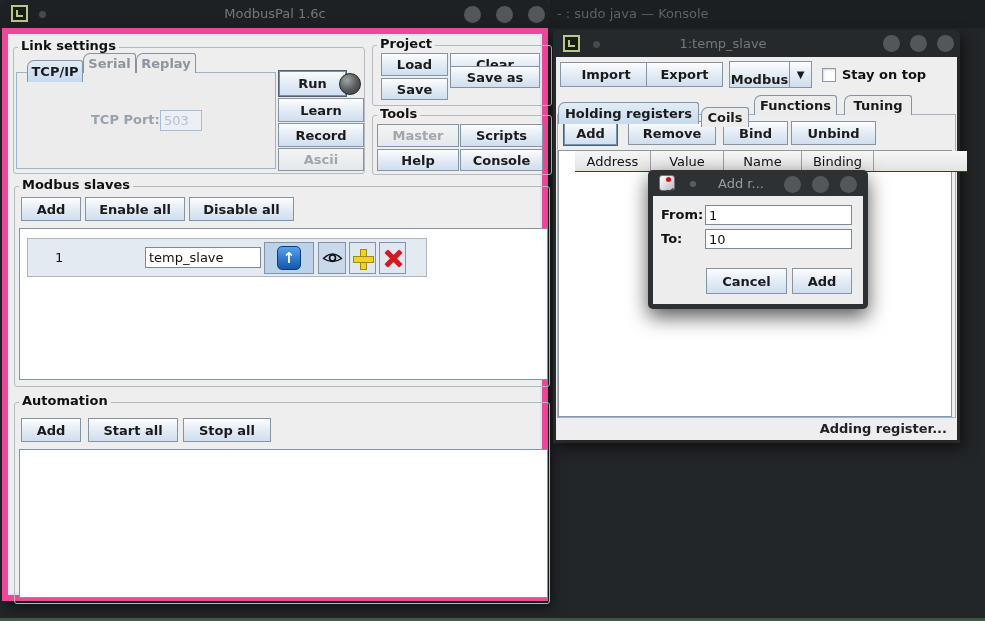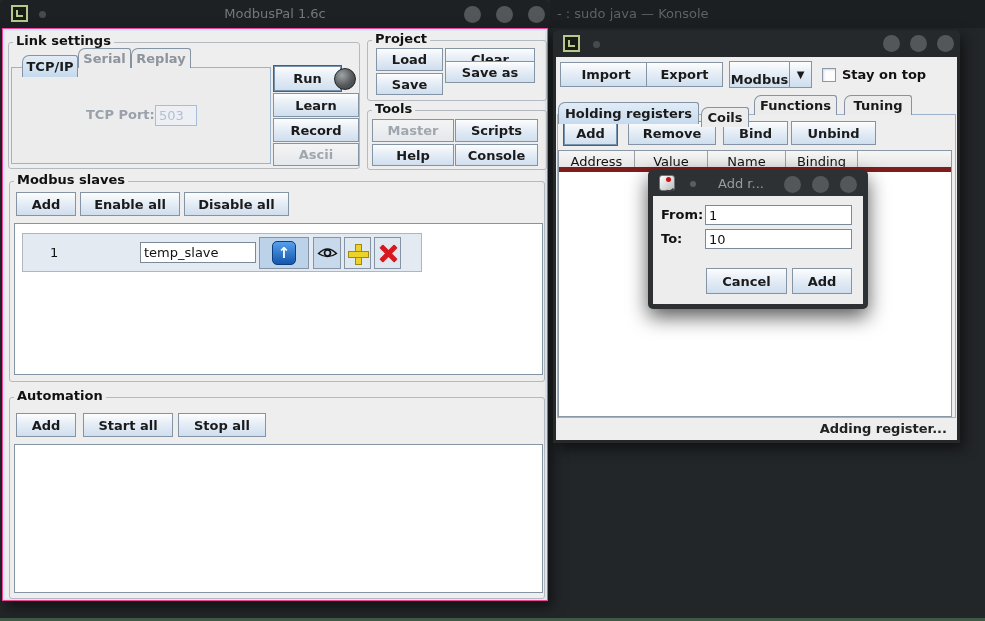--- a/index.html
+++ b/index.html
@@ -76,21 +76,21 @@
   <span class="tdot" style="left:39px; top:11px;"></span>
   <span class="ttext" style="left:0; top:6px; width:550px; text-align:center;">ModbusPal 1.6c</span>
   <span class="circle" style="left:464px; top:6px;"></span>
   <span class="circle" style="left:496px; top:6px;"></span>
   <span class="circle" style="left:528px; top:6px;"></span>
 </div>
 <div class="dbar" style="left:550px; top:0; width:435px; height:28px; background:#1b1f22;">
   <span class="ttext" style="left:7px; top:6px; color:#5d6265;">- : sudo java — Konsole</span>
 </div>
 
-<div class="jwin" style="left:2px; top:28px; width:546px; height:573px; border:1px solid #ec4899;
+<div class="jwin" style="left:2px; top:28px; width:546px; height:573px; border:6px solid #ec4899;
             box-shadow: inset 0 0 0 2px #dde6ef, 4px 6px 12px rgba(0,0,0,.55);">
 
   <div class="group" style="left:5px; top:13px; width:352px; height:127px;">
     <span class="gtitle" style="left:4px; top:-10px;">Link settings</span>
   </div>
   <div class="tab sel" style="left:19px; top:17px; width:56px; height:22px;">
     <span>TCP/IP</span>
   </div>
   <div class="tab dim" style="left:75px; top:19px; width:53px; height:20px;">
     <span>Serial</span>
@@ -198,20 +198,21 @@
     <span>Stop all</span>
   </div>
   <div class="sunken" style="left:11px; top:415px; width:529px; height:149px;"></div>
 </div>
 
 <div style="position:absolute; left:553px; top:30px; width:407px; height:413px;
             background:#26292c; border-radius:5px 5px 0 0; box-shadow: 4px 6px 14px rgba(0,0,0,.55);">
 
   <span class="aicon" style="left:10px; top:5px;"></span>
   <span class="tdot" style="left:40px; top:11px;"></span>
+  <span class="ttext" style="left:0; top:6px; width:340px; text-align:center;">1:temp_slave</span>
   <span class="circle" style="left:330px; top:5px;"></span>
   <span class="circle" style="left:357px; top:5px;"></span>
   <span class="circle" style="left:384px; top:5px;"></span>
 
   <div style="position:absolute; left:3px; top:27px; width:401px; height:383px; background:#eeeeee;">
 
     <div class="jbtn" style="left:4px; top:5px; width:92px; height:25px;">
       <span>Import</span>
     </div>
     <div class="jbtn" style="left:90px; top:5px; width:77px; height:25px;">
@@ -247,21 +248,21 @@
       <span>Remove</span>
     </div>
     <div class="jbtn" style="left:167px; top:64px; width:65px; height:24px;">
       <span>Bind</span>
     </div>
     <div class="jbtn" style="left:235px; top:64px; width:85px; height:24px;">
       <span>Unbind</span>
     </div>
 
     <div style="position:absolute; left:2px; top:93px; width:394px; height:267px; border:1px solid #8a98a6; background:#fff;">
-      <div style="position:absolute; left:0; top:0; width:392px; height:21px; border-bottom:5px solid #7f1d1d; overflow:hidden;">
+      <div style="position:absolute; left:16px; top:0; width:392px; height:21px; border-bottom:1px solid #7f1d1d; overflow:hidden;">
         <div class="hcell" style="width:76px;">
           <span>Address</span>
           </div>
         <div class="hcell" style="width:73px;">
           <span>Value</span>
           </div>
         <div class="hcell" style="width:78px;">
           <span>Name</span>
           </div>
         <div class="hcell" style="width:72px;">

